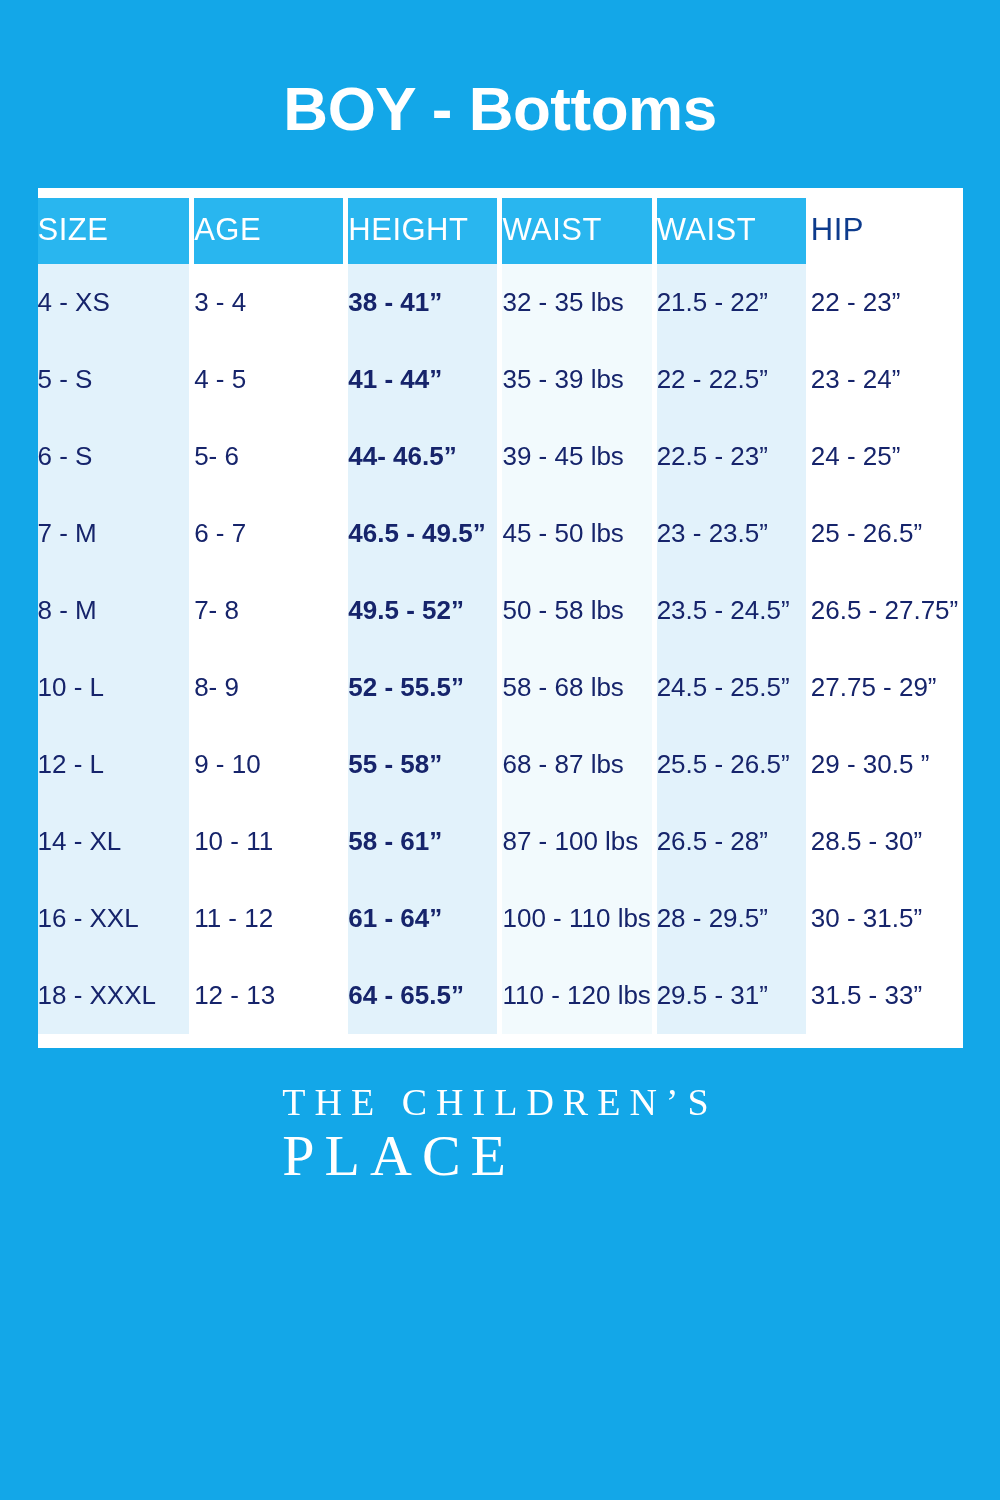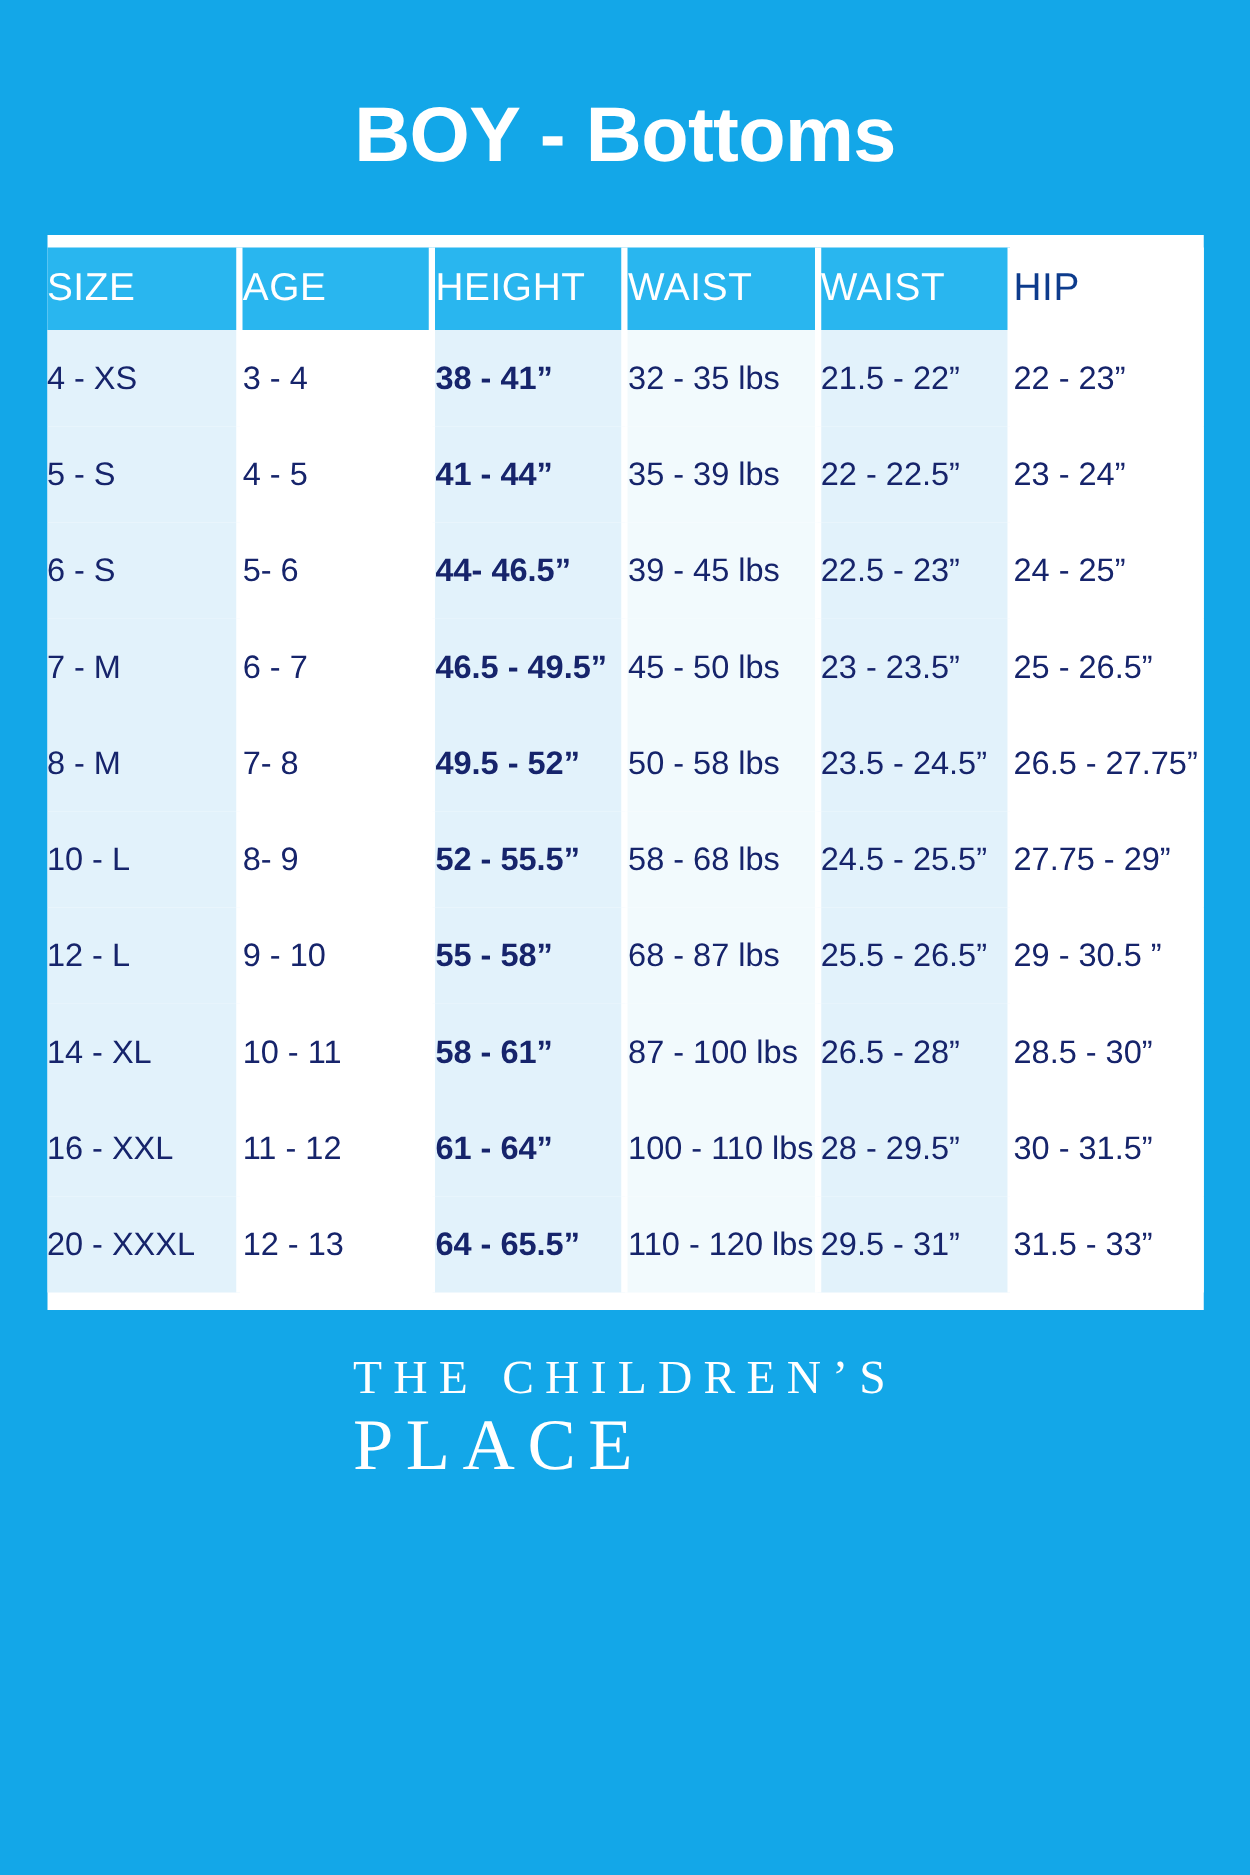--- a/index.html
+++ b/index.html
@@ -184,21 +184,21 @@
         </tr>
         <tr>
           <td class="col-0">16 - XXL</td>
           <td class="col-1">11 - 12</td>
           <td class="col-2">61 - 64”</td>
           <td class="col-3">100 - 110 lbs</td>
           <td class="col-4">28 - 29.5”</td>
           <td class="col-5">30 - 31.5”</td>
         </tr>
         <tr>
-          <td class="col-0">20 - XXXL</td>
+          <td class="col-0">18 - XXXL</td>
           <td class="col-1">12 - 13</td>
           <td class="col-2">64 - 65.5”</td>
           <td class="col-3">110 - 120 lbs</td>
           <td class="col-4">29.5 - 31”</td>
           <td class="col-5">31.5 - 33”</td>
         </tr>
       </tbody>
     </table>
   </div>
 

